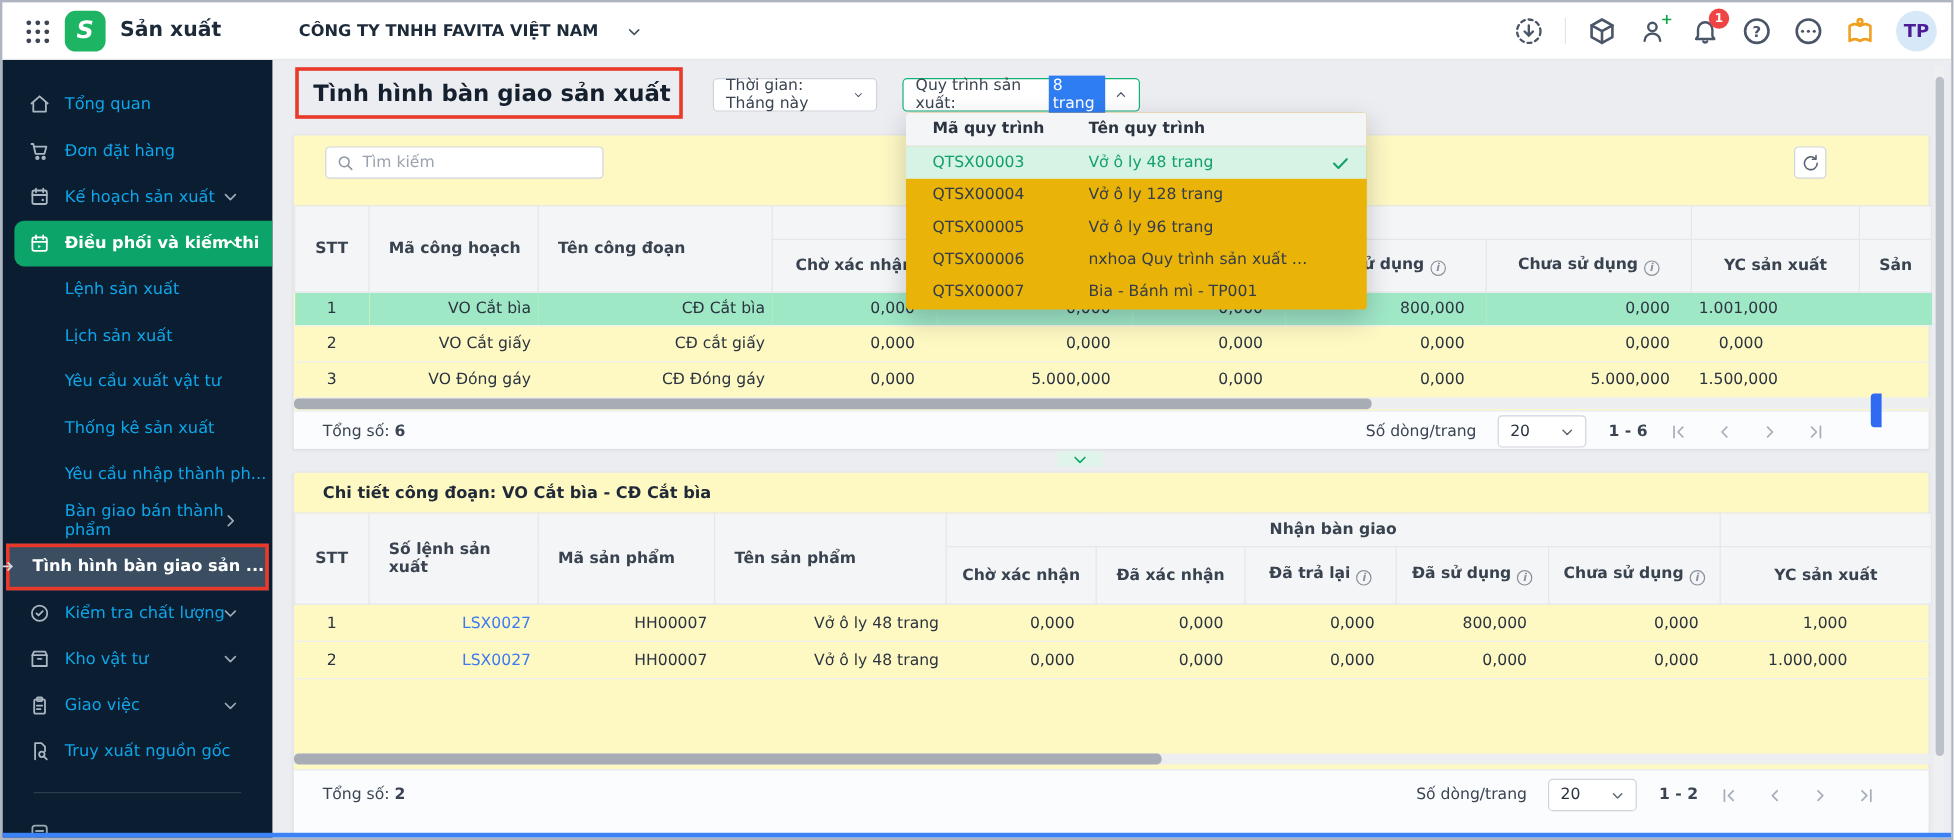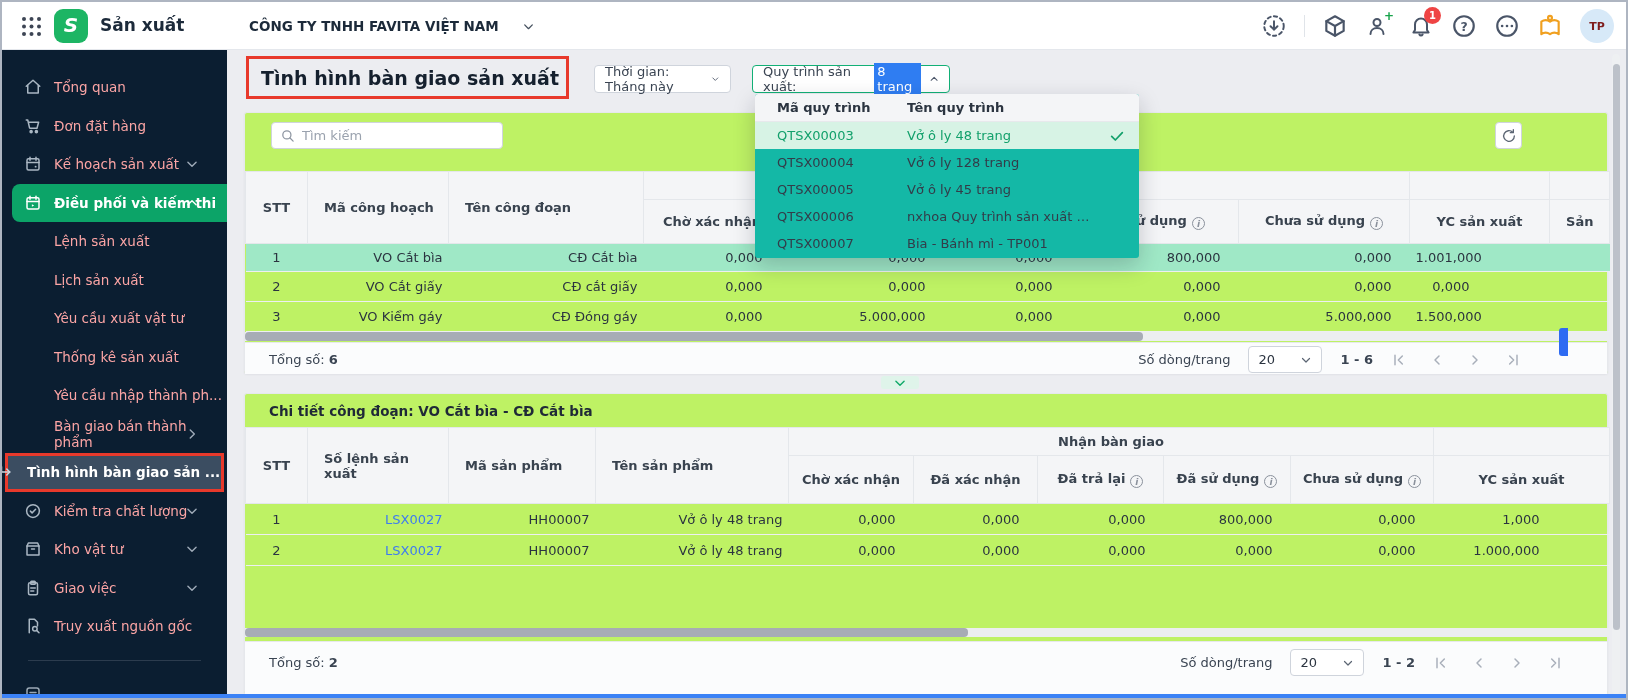--- a/index.html
+++ b/index.html
@@ -14,25 +14,25 @@
   #logo { position:absolute; left:52px; top:7px; width:34px; height:34px; border-radius:9px; background:#1db564; color:#fff; font-weight:bold; font-size:20px; font-style:italic; text-align:center; line-height:33px; }
   #product-name { position:absolute; left:98px; top:13px; font-size:17px; font-weight:bold; color:#1c2a3a; }
   #company { position:absolute; left:247px; top:16px; font-size:13.5px; font-weight:bold; color:#1c2a3a; cursor:pointer; display:flex; align-items:center; gap:23px; }
   #company .icn { color:#45505e; }
   .tb-right { position:absolute; right:12px; top:0; height:48px; display:flex; align-items:center; gap:17px; }
   .tb-ic { position:relative; width:26px; height:26px; color:#4a5568; cursor:pointer; display:flex; align-items:center; justify-content:center; }
   .tb-divider { width:1px; height:22px; background:#e0e4e9; }
   .badge { position:absolute; top:-6px; right:-7px; min-width:17px; height:17px; border-radius:9px; background:#ef4444; color:#fff; font-size:10px; line-height:17px; text-align:center; padding:0 3px; font-weight:bold; }
   .plus-mark { position:absolute; top:-2px; right:-3px; color:#16a34a; font-size:12px; font-weight:bold; line-height:10px; }
   #guide-btn { color:#f0a020; }
-  #avatar { width:34px; height:34px; border-radius:50%; background:#d7e9f8; color:#7f1d1d; font-weight:bold; font-size:11px; display:flex; align-items:center; justify-content:center; cursor:pointer; }
+  #avatar { width:34px; height:34px; border-radius:50%; background:#d7e9f8; color:#4c1d95; font-weight:bold; font-size:15px; display:flex; align-items:center; justify-content:center; cursor:pointer; }
 
   
   #sidebar { position:absolute; left:0; top:48px; width:225px; height:650px; background:#0b1e31; padding-top:18px; z-index:30; overflow:hidden; }
-  .side-item { position:relative; height:38.5px; display:flex; align-items:center; color:#fca5a5; font-size:13.5px; cursor:pointer; padding-left:22px; }
+  .side-item { position:relative; height:38.5px; display:flex; align-items:center; color:#0ea5e9; font-size:13.5px; cursor:pointer; padding-left:22px; }
   .side-item .icn { width:18px; height:18px; margin-right:12px; color:#aab7c3; flex:0 0 18px; }
   .side-item.sub { padding-left:52px; }
   .side-item.sub .icn { margin-left:-30px; }
   .side-item .chev { position:absolute; right:16px; color:#9fabb8; width:14px; height:14px; }
   .side-item.active { background:#0ca468; color:#fff; margin-left:10px; padding-left:12px; border-radius:8px 0 0 8px; font-weight:bold; }
   .side-item.active .icn, .side-item.active .chev { color:#fff; }
   .side-item.selected { background:#3b4d61; border:3px solid #e8392b; margin:0 3px; padding-left:19px; color:#fff; font-weight:bold; }
   .side-item.selected .icn { color:#cfd7df; }
   .side-divider { height:1px; background:#2c3c4e; margin:14px 26px; }
   .side-item.partial { opacity:.9; }
@@ -40,21 +40,21 @@
   
   #main { position:absolute; left:227px; top:48px; width:1399px; height:650px; background:#ecedf1; }
   #title-box { position:absolute; left:17px; top:6px; width:323px; height:43px; border:3px solid #e8392b; display:flex; align-items:center; }
   #page-title { font-size:19px; font-weight:bold; color:#15202e; padding-left:12px; white-space:nowrap; }
   .pill { position:absolute; top:15px; height:28px; background:#fff; border:1px solid #cfd4dc; border-radius:4px; display:flex; align-items:center; padding:0 10px; gap:8px; font-size:13px; color:#3a4452; cursor:pointer; }
   #pill-time { left:365px; width:137px; }
   #pill-process { left:523px; width:198px; border:1.5px solid #12b076; }
   .pill .chev { color:#4a5568; width:12px; height:12px; }
   #process-value { background:#2f7df2; color:#fff; padding:1px 3px; margin-left:-4px; }
 
-  .card { position:absolute; left:15px; width:1364px; background:#bef264; border:1px solid #e6e8ec; border-radius:3px; box-shadow:0 1px 2px rgba(16,24,40,.05); }
+  .card { position:absolute; left:15px; width:1364px; background:#fef9c3; border:1px solid #e6e8ec; border-radius:3px; box-shadow:0 1px 2px rgba(16,24,40,.05); }
   #card1 { top:62px; height:262px; }
   #card2 { top:343px; height:301px; }
 
   
   #search-box { position:absolute; left:26px; top:9px; width:232px; height:27px; border:1px solid #cfd4dc; border-radius:4px; display:flex; align-items:center; padding:0 8px; gap:7px; color:#8d95a1; background:#fff; }
   #search-box input { border:none; outline:none; flex:1; font-size:13px; font-family:inherit; color:#2b3440; background:transparent; }
   #search-box input::placeholder { color:#9aa2ae; }
   #refresh-btn { position:absolute; left:1250px; top:9px; width:27px; height:27px; border:1px solid #cfd4dc; border-radius:4px; background:#fff; color:#5b6573; display:flex; align-items:center; justify-content:center; cursor:pointer; }
 
   
@@ -96,21 +96,21 @@
   .pager { display:flex; gap:22px; color:#a8afba; }
   .pager span { cursor:pointer; display:flex; }
   .pager svg { display:block; }
 
   #card2-title { position:absolute; left:24px; top:9px; font-size:13.5px; font-weight:bold; color:#1f2937; }
 
   
   #collapse-pill { position:absolute; left:652px; top:326px; width:38px; height:13px; background:#dff4ea; border-radius:3px; color:#0ea e69; color:#0fa968; display:flex; align-items:center; justify-content:center; cursor:pointer; z-index:5; }
 
   
-  #dropdown { position:absolute; left:526px; top:44px; width:384px; height:164px; background:#14b8a6; border-radius:3px; box-shadow:0 8px 22px rgba(16,24,40,.22); z-index:50; overflow:hidden; }
+  #dropdown { position:absolute; left:526px; top:44px; width:384px; height:164px; background:#eab308; border-radius:3px; box-shadow:0 8px 22px rgba(16,24,40,.22); z-index:50; overflow:hidden; }
   .dd-head { height:28px; background:#f4f5f7; border-bottom:1px solid #e7e9ec; display:flex; align-items:center; font-weight:bold; color:#2b3440; }
   .dd-row { height:27px; display:flex; align-items:center; cursor:pointer; color:#333c49; position:relative; }
   .dd-col1 { width:152px; padding-left:22px; flex:0 0 152px; }
   .dd-col2 { flex:1; padding-right:40px; white-space:nowrap; overflow:hidden; text-overflow:ellipsis; }
   .dd-row.sel { background:#d7f3e5; color:#12a06b; }
   .dd-row .check { position:absolute; right:14px; color:#12a06b; width:16px; height:16px; }
 
   
   #page-scrollbar { position:absolute; left:1383px; top:4px; width:8px; height:640px; background:#eef0f2; border-radius:4px; }
   #page-scrollbar .thumb { position:absolute; left:0.5px; top:10px; width:7px; height:566px; background:#bcc1c9; border-radius:4px; cursor:pointer; }
@@ -453,21 +453,21 @@
               <td class="r">0,000</td>
               <td class="r">0,000</td>
               <td class="r">0,000</td>
               <td class="r">0,000</td>
               <td class="r">0,000</td>
               <td class="r pad-xl">0,000</td>
               <td class="l"></td>
             </tr>
             <tr style="height: 30px;">
               <td class="c">3</td>
-              <td class="l">VO Kiểm gáy</td>
+              <td class="l">VO Đóng gáy</td>
               <td class="l">CĐ Đóng gáy</td>
               <td class="r">0,000</td>
               <td class="r">5.000,000</td>
               <td class="r">0,000</td>
               <td class="r">0,000</td>
               <td class="r">5.000,000</td>
               <td class="r pad-xl">1.500,000</td>
               <td class="l"></td>
             </tr>
           </tbody>
@@ -643,21 +643,21 @@
                 <path d="M4 12.5l5.5 5.5L20 7"></path>
               </svg>
             </span>
           </div>
           <div class="dd-row">
             <span class="dd-col1">QTSX00004</span>
             <span class="dd-col2">Vở ô ly 128 trang</span>
           </div>
           <div class="dd-row">
             <span class="dd-col1">QTSX00005</span>
-            <span class="dd-col2">Vở ô ly 45 trang</span>
+            <span class="dd-col2">Vở ô ly 96 trang</span>
           </div>
           <div class="dd-row">
             <span class="dd-col1">QTSX00006</span>
             <span class="dd-col2">nxhoa Quy trình sản xuất QTSX000...</span>
           </div>
           <div class="dd-row">
             <span class="dd-col1">QTSX00007</span>
             <span class="dd-col2">Bia - Bánh mì - TP001</span>
           </div>
         </div>

